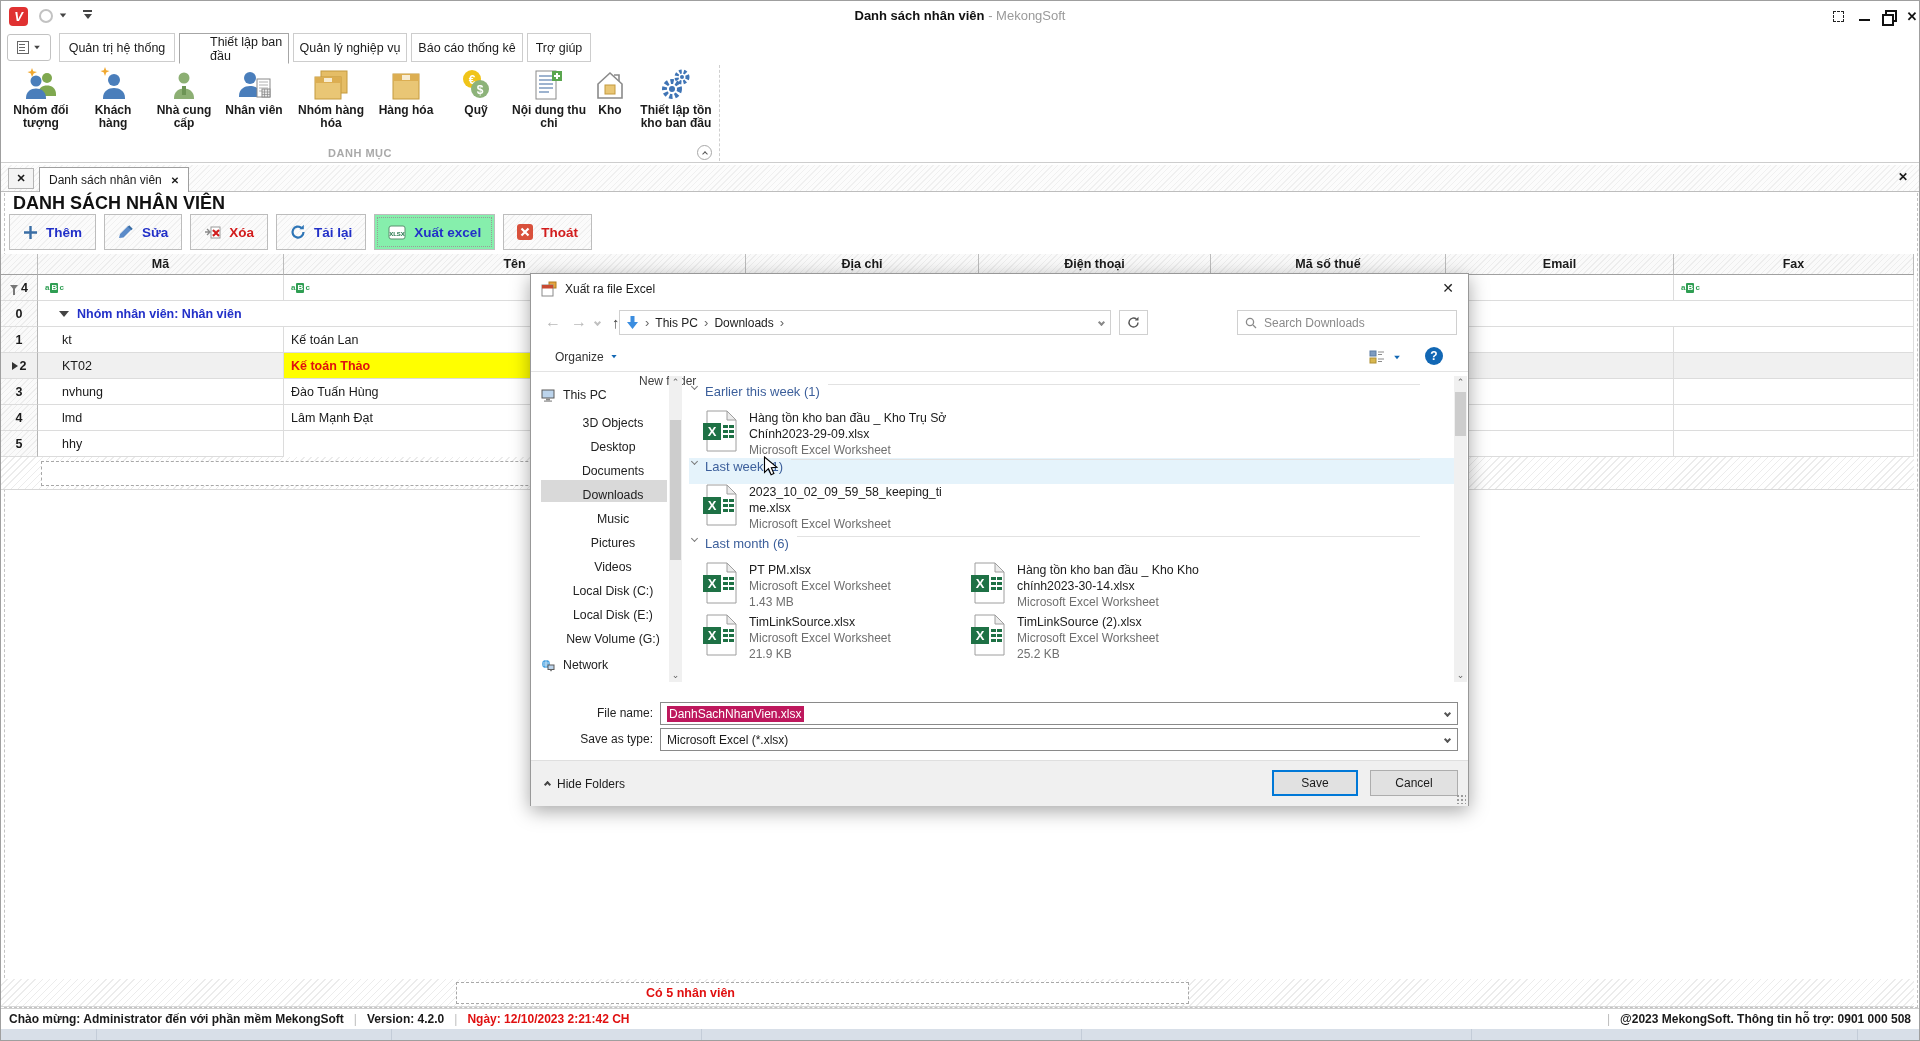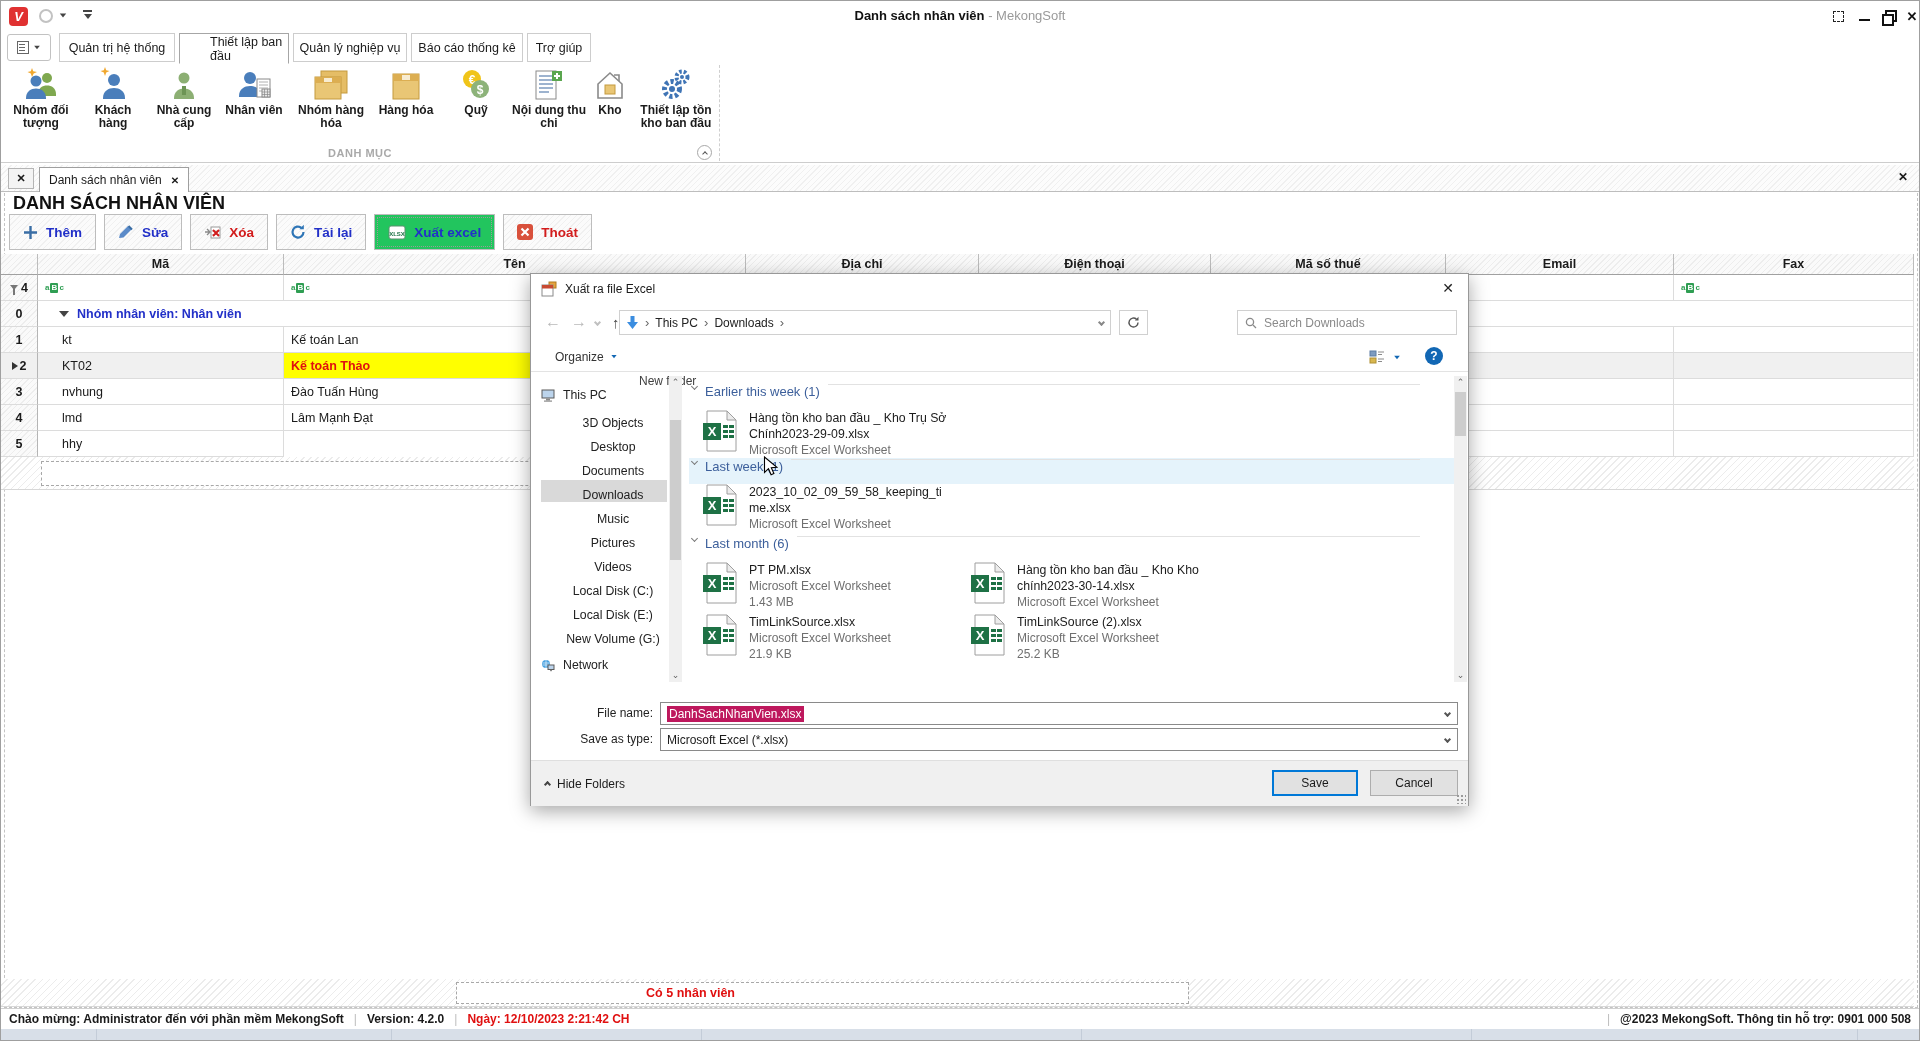--- a/index.html
+++ b/index.html
@@ -66,21 +66,21 @@
   .doc-x-right { left:1897px; top:5px; font-weight:bold; font-size:12px; }
 
   
   .content-frame { left:3px; top:192px; width:1914px; height:815px; border:1px dashed #c3c3c3; border-top:none; }
   .page-title { left:12px; top:192px; font-size:18px; font-weight:bold; color:#111; }
   .toolbar { left:8px; top:213px; height:36px; display:flex; gap:8px; }
   .tbtn { height:36px; padding:0 13px; border:1px solid #bdbdbd; display:flex; align-items:center; gap:8px;
           font-size:13.5px; font-weight:bold; background-image:repeating-linear-gradient(135deg,#fbfbfb 0 3px,#f0f0f0 3px 4px); }
   .tbtn.blue { color:#2230c8; }
   .tbtn.red { color:#d21c1c; }
-  .tbtn.pressed { background-image:none; background:#22c55e; outline:1px dotted #9a9a9a; outline-offset:-4px; }
+  .tbtn.pressed { background-image:none; background:#86efac; outline:1px dotted #9a9a9a; outline-offset:-4px; }
 
   
   .col-rh{left:0;width:37px}.col-ma{left:37px;width:246px}.col-ten{left:283px;width:462px}
   .col-dc{left:745px;width:233px}.col-dt{left:978px;width:232px}.col-mst{left:1210px;width:235px}
   .col-email{left:1445px;width:228px}.col-fax{left:1673px;width:240px}
   .ghead { left:0; top:253px; width:1913px; height:21px; }
   .ghead .hc { position:absolute; top:0; height:21px; border-right:1px solid #bcbcbc; border-bottom:1px solid #a0a0a0;
                font-size:12.5px; font-weight:bold; display:flex; align-items:center; justify-content:center;
                background-image:repeating-linear-gradient(135deg,#fafafa 0 3px,#ededed 3px 4px); }
   .grow { position:absolute; left:0; width:1913px; height:26px; background:#fff; }

